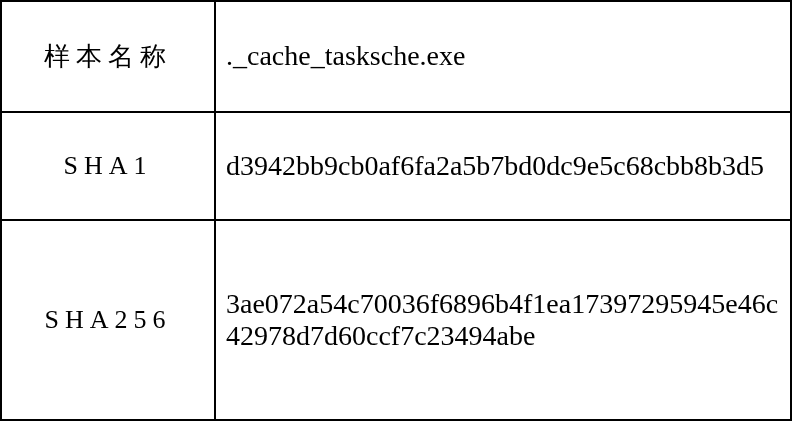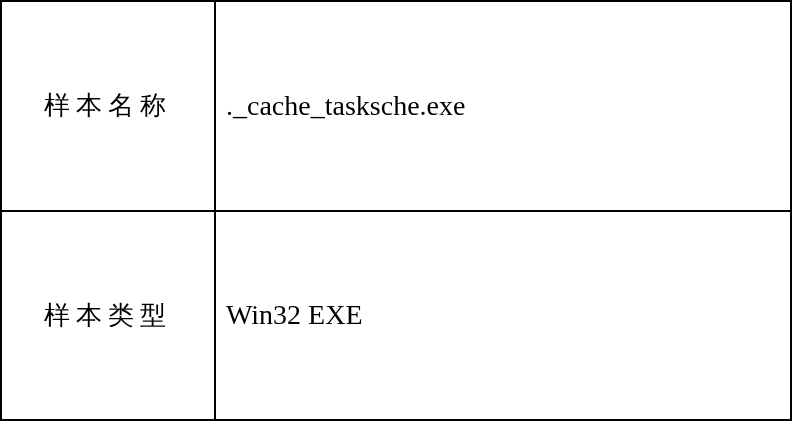--- a/index.html
+++ b/index.html
@@ -41,17 +41,21 @@
 </head>
 <body>
 
 <table class="sample-table">
   <tbody>
     <tr>
       <td class="label-cell">样本名称</td>
       <td class="value-cell">._cache_tasksche.exe</td>
     </tr>
     <tr>
-      <td class="label-cell">样本类型</td>
-      <td class="value-cell">Win32 EXE</td>
+      <td class="label-cell">SHA1</td>
+      <td class="value-cell">d3942bb9cb0af6fa2a5b7bd0dc9e5c68cbb8b3d5</td>
+    </tr>
+    <tr>
+      <td class="label-cell">SHA256</td>
+      <td class="value-cell">3ae072a54c70036f6896b4f1ea17397295945e46c42978d7d60ccf7c23494abe</td>
     </tr>
   </tbody>
 </table>
 
 </body></html>

